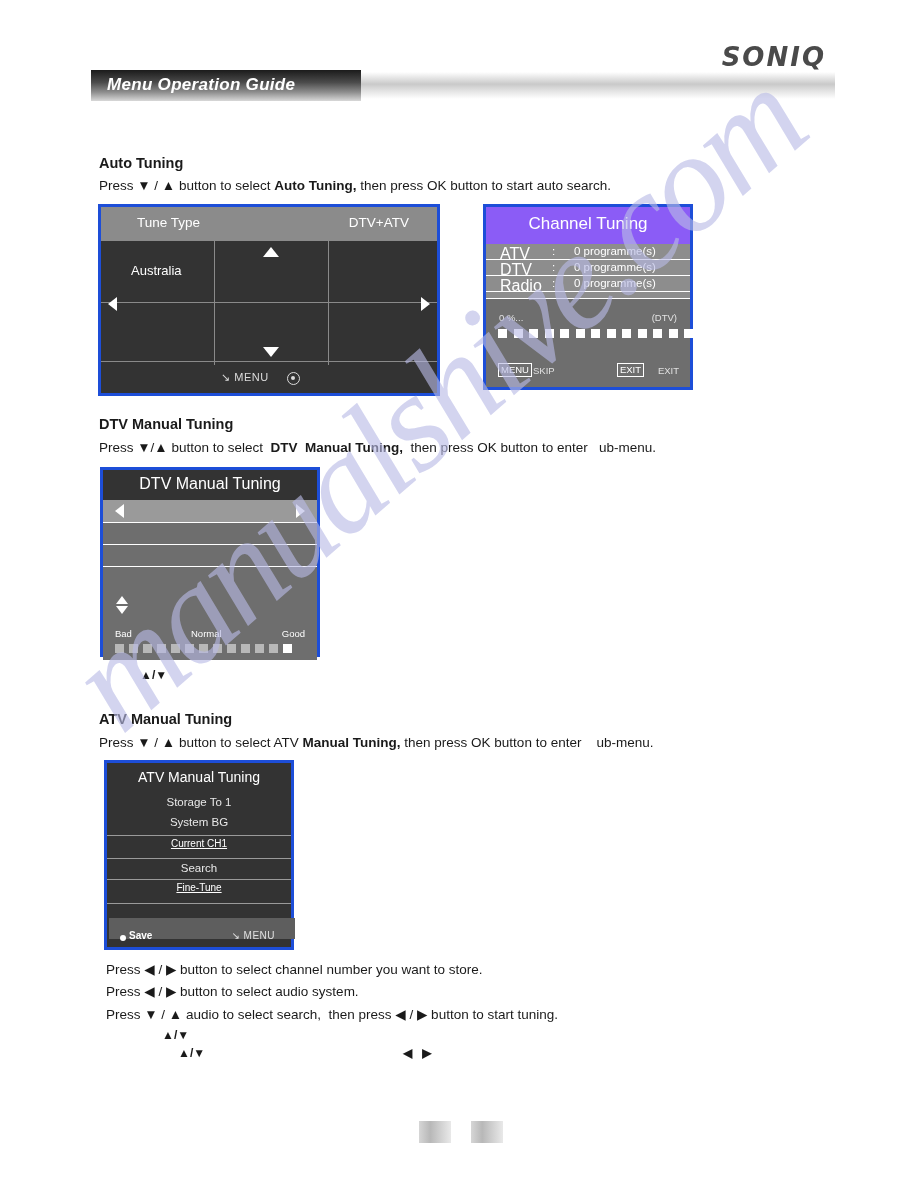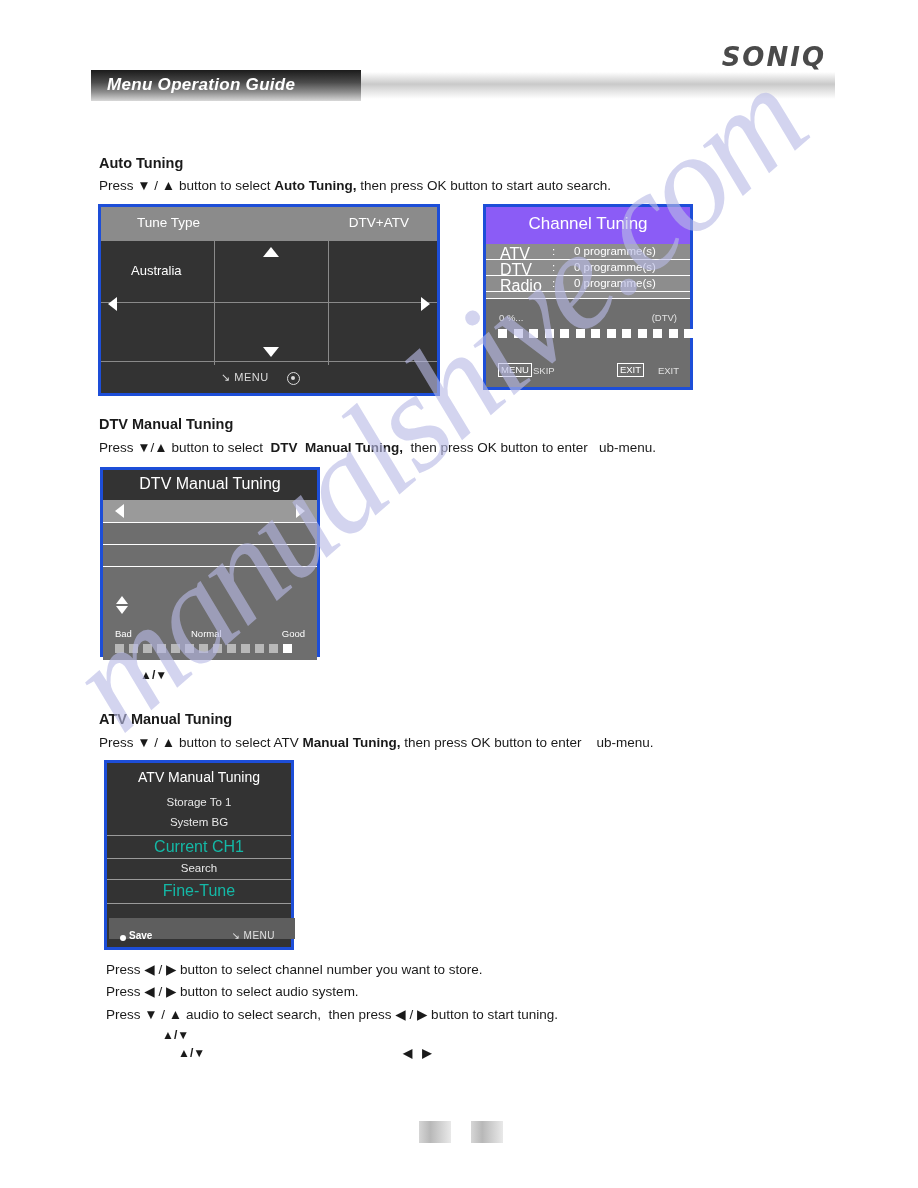--- a/index.html
+++ b/index.html
@@ -227,21 +227,21 @@
   .dmt-scale .good { position:absolute; right:12px; top:0; font-size:9.5px; color:#ffffff; }
   .dmt-bars { position:absolute; left:12px; top:16px; display:flex; gap:5px; }
   .dmt-bars i { display:block; width:9px; height:9px; background:#b8b8b8; }
   .dmt-bars i.on { background:#ffffff; }
 
   
   #atv-manual-box { left: 104px; top: 760px; width: 190px; height: 190px; background:#333333; }
   .amt-title { position:absolute; left:0; right:0; top:6px; text-align:center; font-size:14px; color:#ffffff; }
   .amt-line { position:absolute; left:0; width:100%; text-align:center; font-size:11.5px; color:#e8e8e8; }
   .amt-sep { position:absolute; left:0; width:100%; height:1px; background:#9a9a9a; }
-  .amt-big { font-size:16px; color:#14b8a6; }
+  .amt-big { font-size:10px; color:#ffffff;text-decoration:underline; }
   .amt-highlight { position:absolute; left:2px; top:155px; width:186px; height:21px; background:#5e5e5e; }
   .amt-footer { position:absolute; left:0; bottom:0; width:100%; height:20px; }
   .amt-footer .save { position:absolute; left:22px; top:3px; font-size:10px; color:#ffffff; font-weight:bold; }
   .amt-footer .savedot { position:absolute; left:13px; top:8px; width:6px; height:6px; background:#ffffff; border-radius:50%; }
   .amt-footer .menu { position:absolute; right:16px; top:3px; font-size:10px; color:#e0e0e0; letter-spacing:.5px; }
 
   
   .page-mark {
     position: absolute; height: 22px;
     background: linear-gradient(to right, #d6d6d6 0%, #b8b8b8 35%, #e9e9e9 100%);

